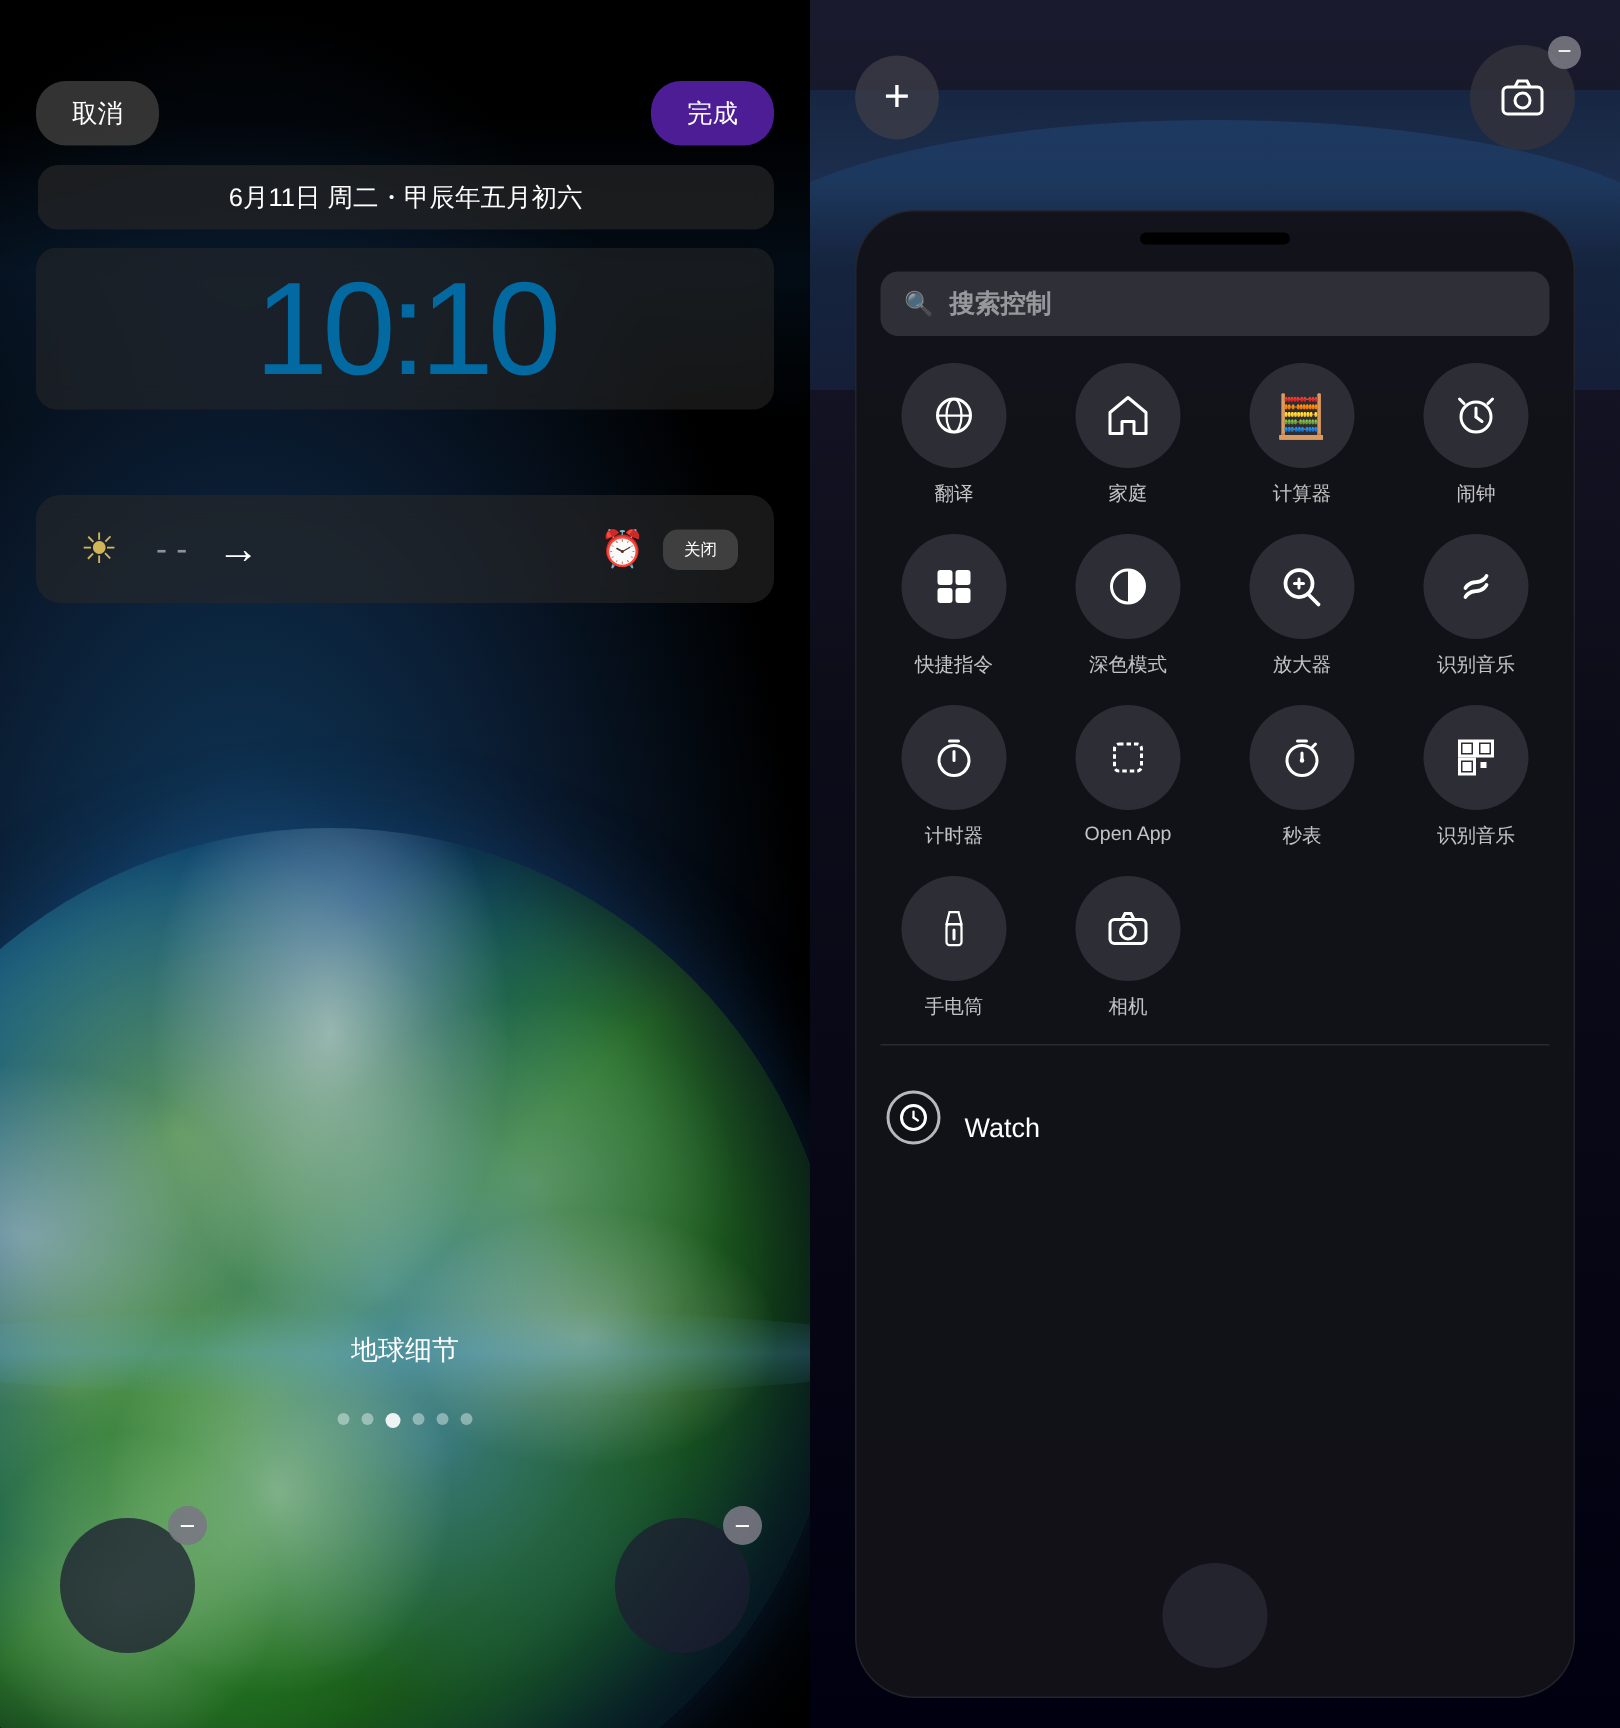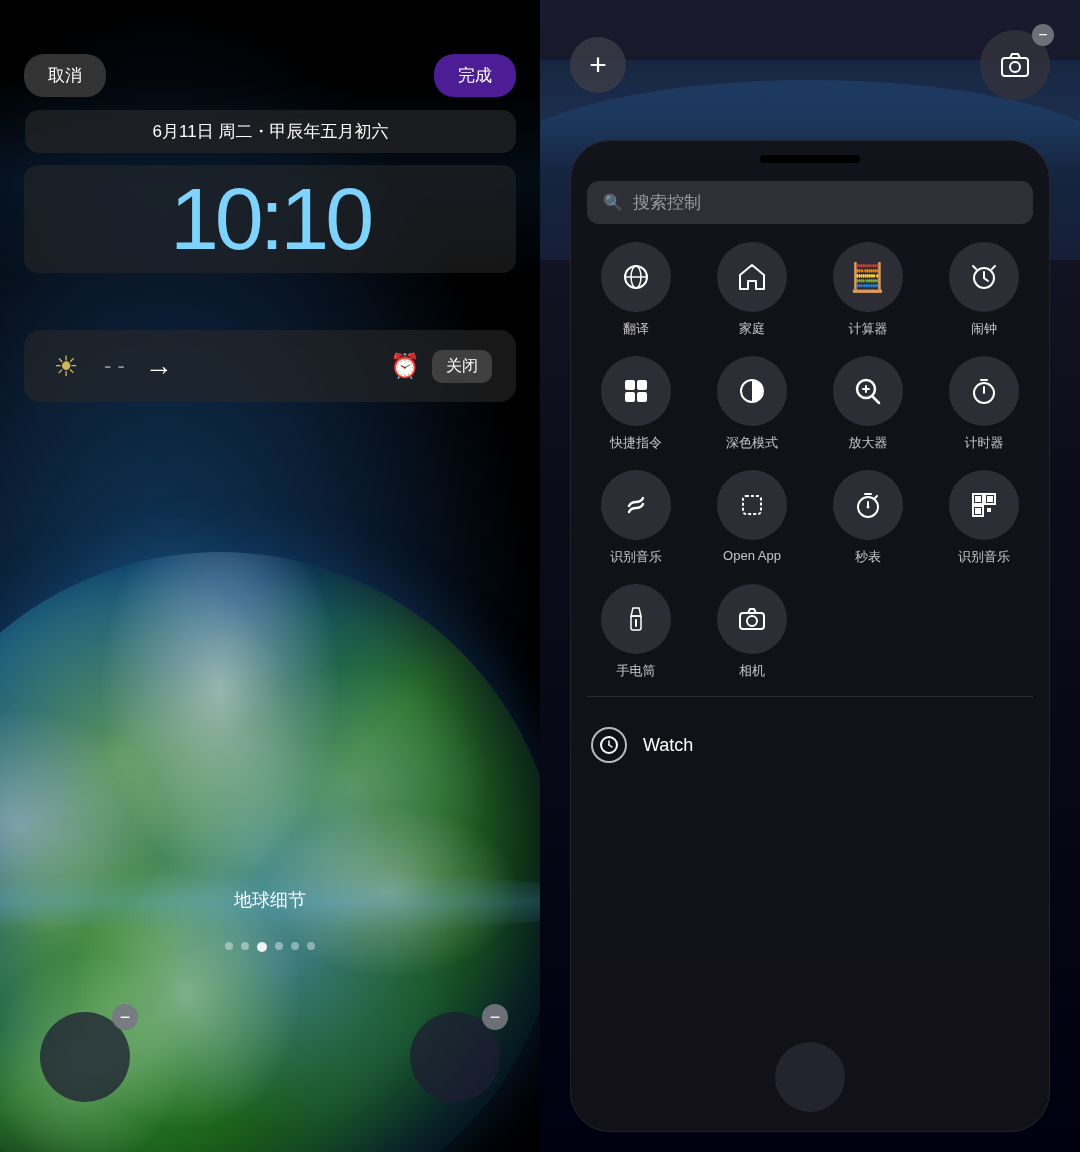--- a/index.html
+++ b/index.html
@@ -139,21 +139,21 @@
       right: 24px;
       background: rgba(40,40,40,0.55);
       border-radius: 14px;
       padding: 8px 18px;
       text-align: center;
       z-index: 10;
       backdrop-filter: blur(8px);
     }
 
     .time-text {
-      color: #7dd3fc;
+      color: #0369a1;
       font-size: 88px;
       font-weight: 200;
       letter-spacing: -4px;
       line-height: 1.05;
     }
 
     
     .notif-widget {
       position: absolute;
       top: 330px;
@@ -212,21 +212,21 @@
     .notif-alarm-icon {
       font-size: 24px;
       color: #fff;
     }
 
     .notif-close {
       background: rgba(80,80,80,0.7);
       border-radius: 10px;
       padding: 6px 14px;
       color: #fff;
-      font-size: 16px;
+      font-size: 11px;
     }
 
     
     .earth-label {
       position: absolute;
       bottom: 240px;
       left: 0; right: 0;
       text-align: center;
       color: #fff;
       font-size: 18px;
@@ -365,20 +365,21 @@
     }
 
     .search-icon-svg {
       color: rgba(255,255,255,0.6);
       font-size: 16px;
     }
 
     .search-placeholder {
       color: rgba(255,255,255,0.5);
       font-size: 17px;
+      font-weight: bold;
     }
 
     
     .control-grid {
       display: grid;
       grid-template-columns: repeat(4, 1fr);
       gap: 18px;
       padding: 18px 16px 0;
     }
 
@@ -411,21 +412,21 @@
     
     .divider {
       height: 1px;
       background: rgba(255,255,255,0.1);
       margin: 16px 16px;
     }
 
     
     .watch-item {
       display: flex;
-      align-items: center;
+      align-items: flex-end;
       gap: 16px;
       padding: 14px 20px;
       cursor: pointer;
     }
 
     .watch-icon-circle {
       width: 36px;
       height: 36px;
       border-radius: 50%;
       border: 2.5px solid rgba(255,255,255,0.7);
@@ -657,35 +658,35 @@
               <line x1="19" y1="20" x2="26" y2="27" stroke="white" stroke-width="2.5" stroke-linecap="round"></line>
               <line x1="10" y1="13" x2="16" y2="13" stroke="white" stroke-width="2" stroke-linecap="round"></line>
               <line x1="13" y1="10" x2="13" y2="16" stroke="white" stroke-width="2" stroke-linecap="round"></line>
             </svg>
           </div>
           <span class="control-label">放大器</span>
         </div>
         <div class="control-item">
           <div class="control-circle">
             <svg width="30" height="30" viewBox="0 0 30 30" fill="none" xmlns="http://www.w3.org/2000/svg">
+              <path d="M8 22 C8 22 10 18 15 18 C20 18 22 14 22 14" stroke="white" stroke-width="2.5" stroke-linecap="round" fill="none"></path>
+              <path d="M8 16 C8 16 10 12 15 12 C20 12 22 8 22 8" stroke="white" stroke-width="2.5" stroke-linecap="round" fill="none"></path>
+            </svg>
+          </div>
+          <span class="control-label">识别音乐</span>
+        </div>
+        <div class="control-item">
+          <div class="control-circle">
+            <svg width="30" height="30" viewBox="0 0 30 30" fill="none" xmlns="http://www.w3.org/2000/svg">
               <circle cx="15" cy="17" r="10" stroke="white" stroke-width="2" fill="none"></circle>
               <line x1="15" y1="11" x2="15" y2="17" stroke="white" stroke-width="2" stroke-linecap="round"></line>
               <line x1="12" y1="4" x2="18" y2="4" stroke="white" stroke-width="2" stroke-linecap="round"></line>
             </svg>
           </div>
           <span class="control-label">计时器</span>
-        </div>
-        <div class="control-item">
-          <div class="control-circle">
-            <svg width="30" height="30" viewBox="0 0 30 30" fill="none" xmlns="http://www.w3.org/2000/svg">
-              <path d="M8 22 C8 22 10 18 15 18 C20 18 22 14 22 14" stroke="white" stroke-width="2.5" stroke-linecap="round" fill="none"></path>
-              <path d="M8 16 C8 16 10 12 15 12 C20 12 22 8 22 8" stroke="white" stroke-width="2.5" stroke-linecap="round" fill="none"></path>
-            </svg>
-          </div>
-          <span class="control-label">识别音乐</span>
         </div>
         <div class="control-item">
           <div class="control-circle">
             <svg width="30" height="30" viewBox="0 0 30 30" fill="none" xmlns="http://www.w3.org/2000/svg">
               <rect x="6" y="6" width="18" height="18" rx="3" stroke="white" stroke-width="2" fill="none" stroke-dasharray="3 2"></rect>
             </svg>
           </div>
           <span class="control-label">Open App</span>
         </div>
         <div class="control-item">

